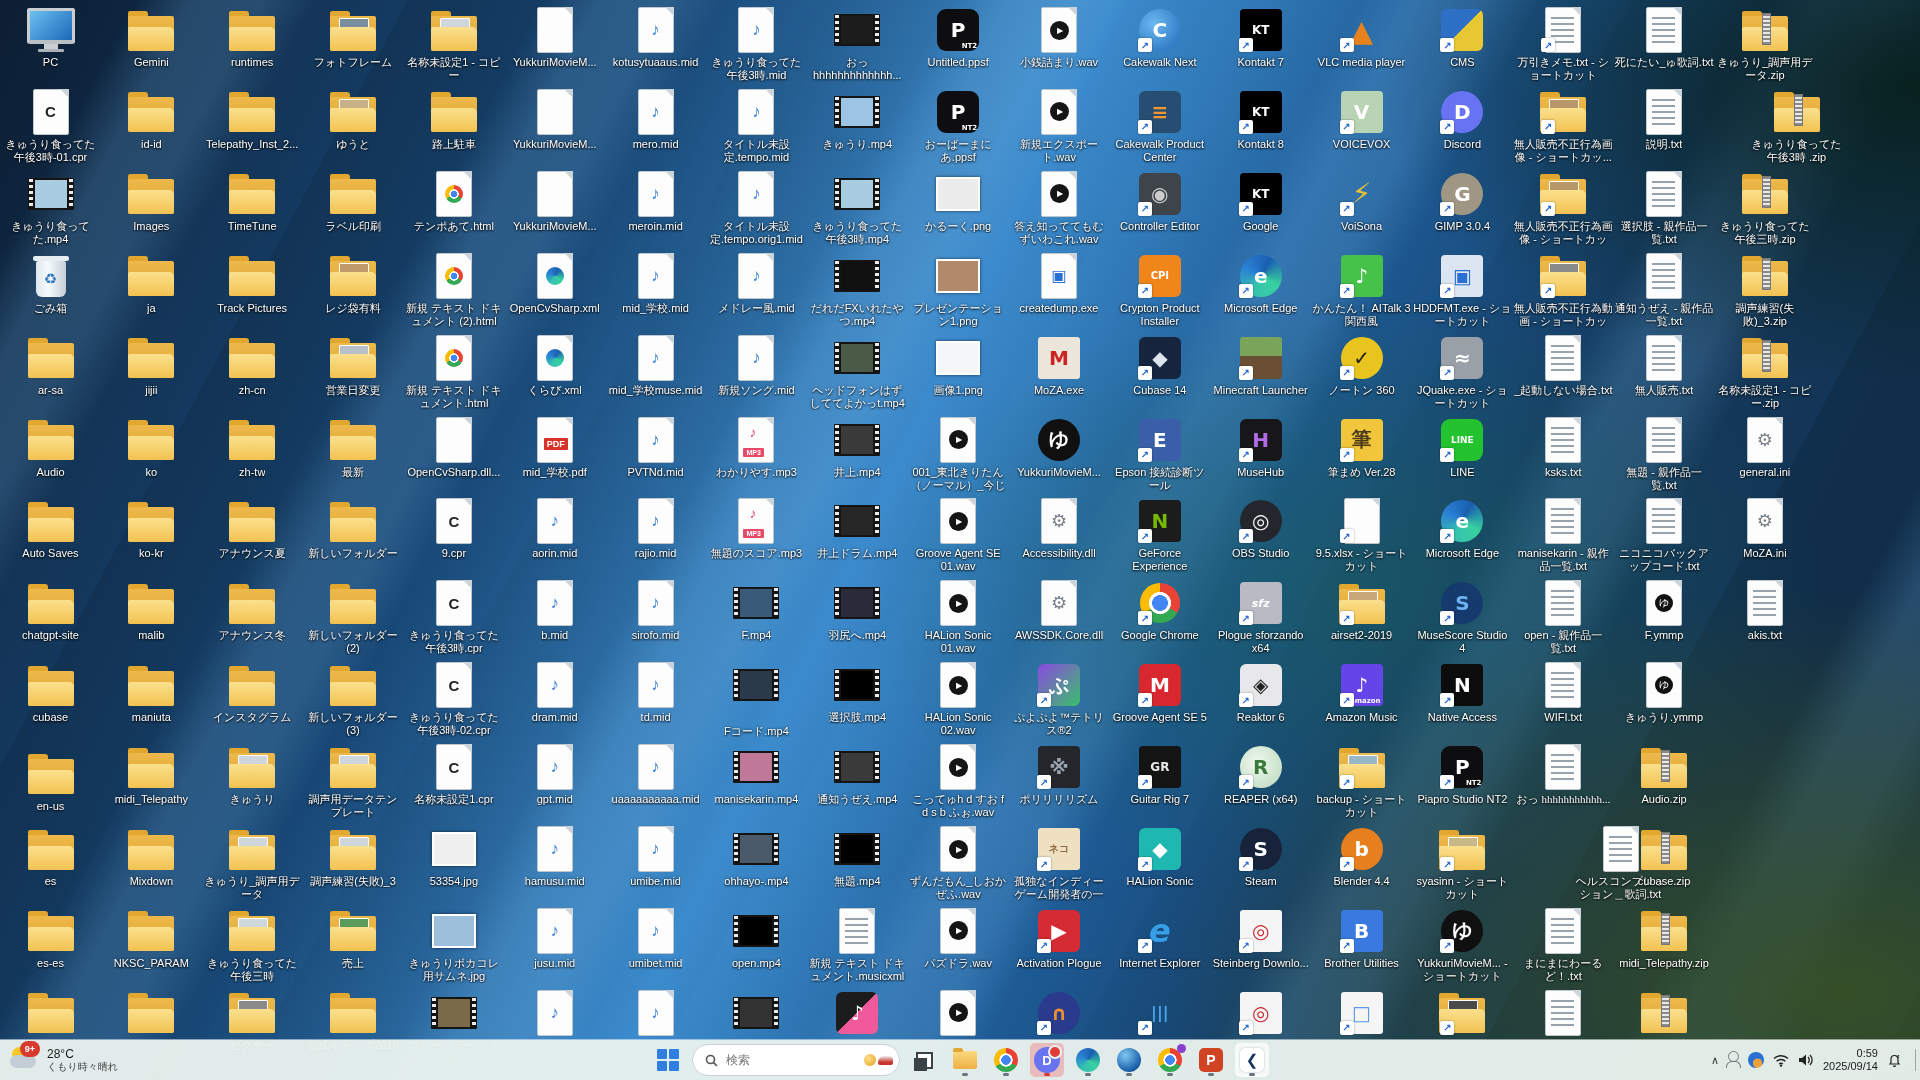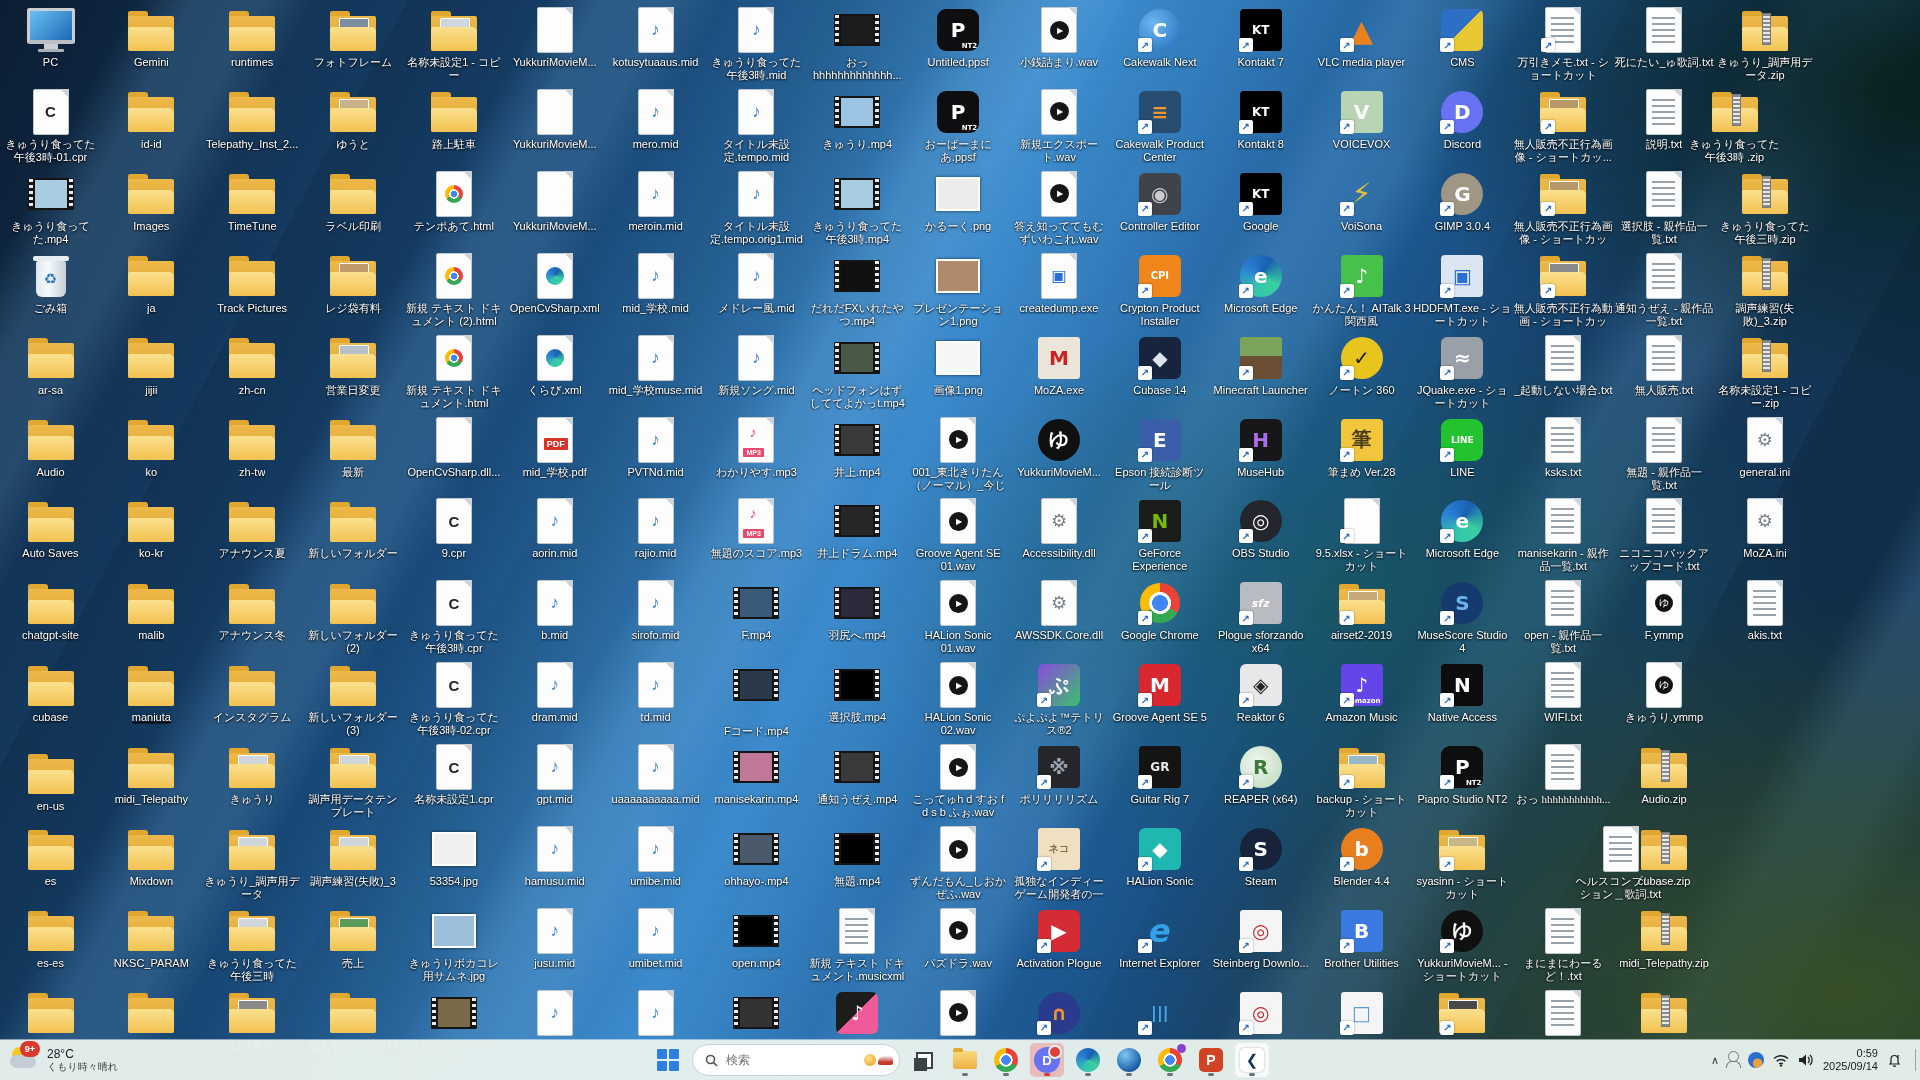--- a/index.html
+++ b/index.html
@@ -422,21 +422,21 @@
         <div class="lbl">無人販売不正行為画像 - ショートカッ...</div>
       </div>
       <div class="cell" style="left: 1613.6px; top: 81.9px;">
         <div class="ico">
           <div class="doc">
             <div class="tlines"></div>
           </div>
         </div>
         <div class="lbl">説明.txt</div>
       </div>
-      <div class="cell" style="left: 1684px; top: 81.9px;">
+      <div class="cell" style="left: 1746px; top: 81.9px;">
         <div class="ico">
           <div class="folder">
             <div class="ftab"></div>
             <div class="fback"></div>
             <div class="ffront"></div>
             <div class="fzip"></div>
           </div>
         </div>
         <div class="lbl">きゅうり食ってた午後3時 .zip</div>
       </div>
@@ -1337,21 +1337,21 @@
       <div class="cell" style="left: 0px; top: 655.2px;">
         <div class="ico">
           <div class="folder">
             <div class="ftab"></div>
             <div class="fback"></div>
             <div class="ffront"></div>
           </div>
         </div>
         <div class="lbl">cubase</div>
       </div>
-      <div class="cell" style="left: 100.85px; top: 655.2px; text-decoration: underline;">
+      <div class="cell" style="left: 100.85px; top: 655.2px;">
         <div class="ico">
           <div class="folder">
             <div class="ftab"></div>
             <div class="fback"></div>
             <div class="ffront"></div>
           </div>
         </div>
         <div class="lbl">maniuta</div>
       </div>
       <div class="cell" style="left: 201.7px; top: 655.2px;">

